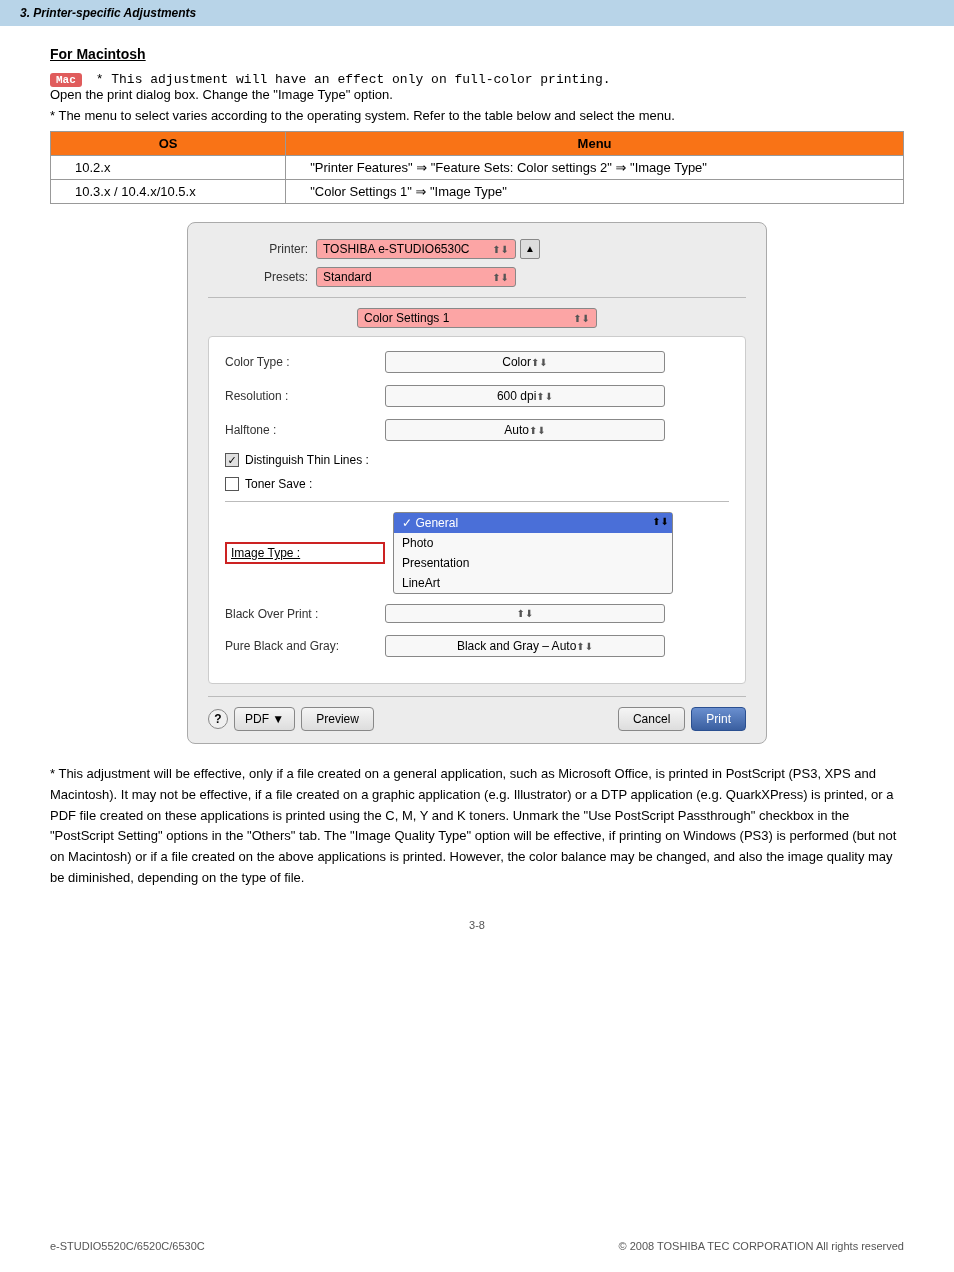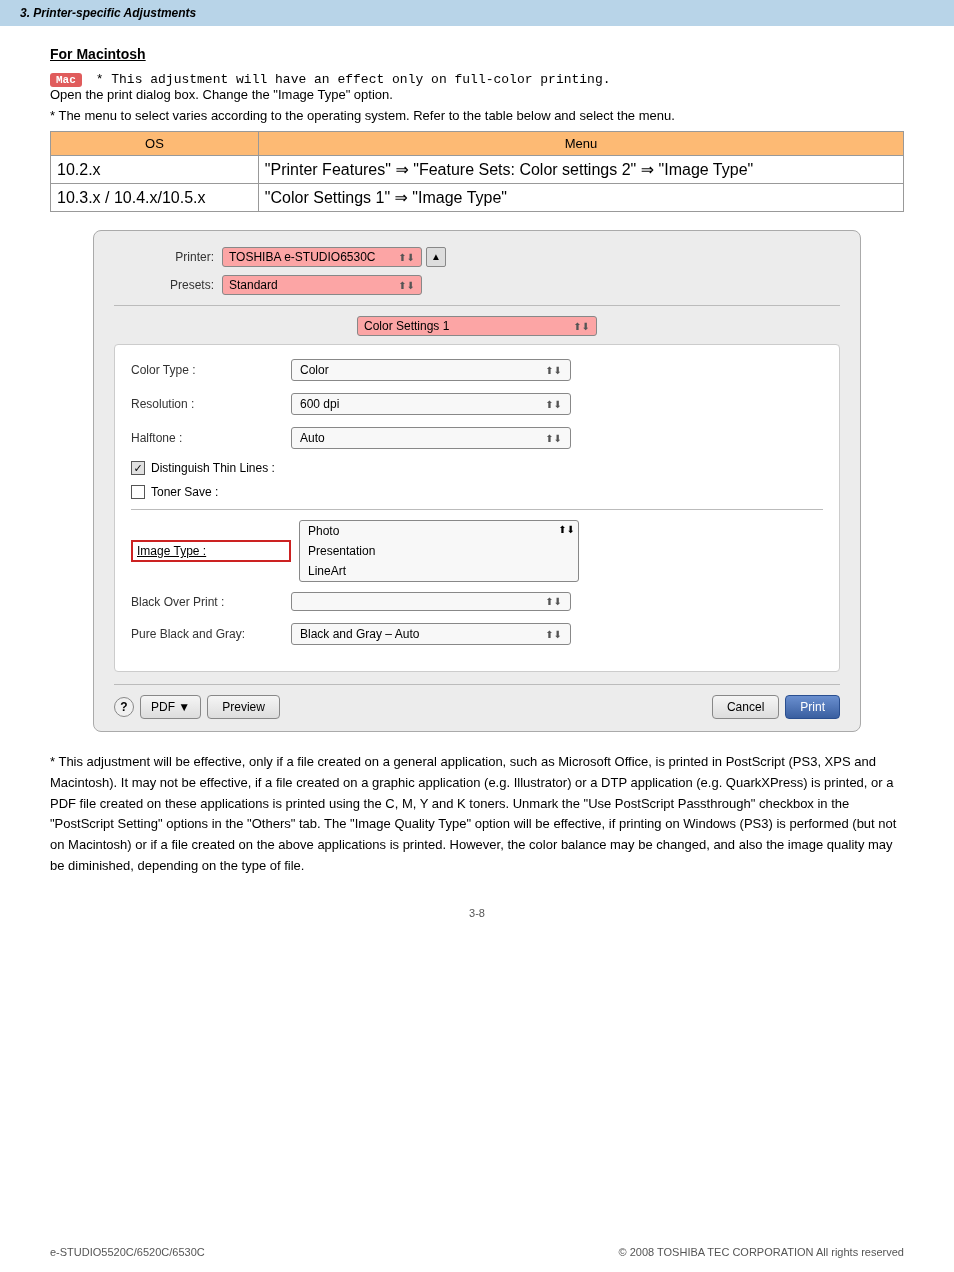--- a/index.html
+++ b/index.html
@@ -49,39 +49,39 @@
     .menu-note {
       margin-bottom: 8px;
       font-size: 13px;
     }
     table.os-table {
       border-collapse: collapse;
       width: 100%;
       margin-bottom: 18px;
     }
     table.os-table th {
-      background: #fdba74;
+      background: #f97316;
       border: 1px solid #999;
       padding: 4px 10px;
       text-align: center;
-      font-weight: normal;
+      font-weight: bold;
       font-size: 13px;
     }
     table.os-table td {
       border: 1px solid #999;
-      padding: 4px 6px;
-      font-size: 16px;
+      padding: 4px 24px;
+      font-size: 13px;
       margin-top: 8px;
     }
     .dialog-container {
       border: 1px solid #aaa;
       border-radius: 8px;
       background: #ececec;
       margin: 0 auto 20px auto;
-      width: 768px;
+      width: 580px;
       padding: 16px 20px 12px 20px;
     }
     .dialog-row {
       display: flex;
       align-items: center;
       margin-bottom: 8px;
     }
     .dialog-label {
       text-align: right;
       width: 100px;
@@ -142,21 +142,21 @@
     }
     .settings-select {
       display: inline-flex;
       align-items: center;
       background: #f8f8f8;
       border: 1px solid #888;
       border-radius: 3px;
       padding: 3px 8px;
       font-size: 12px;
       min-width: 280px;
-      justify-content: space-between;
+      justify-content: center;
     }
     .settings-select .arrows {
       font-size: 10px;
       color: #555;
     }
     .checkbox-row {
       display: flex;
       align-items: center;
       margin-bottom: 10px;
     }
@@ -271,21 +271,21 @@
       align-items: center;
       gap: 3px;
     }
     .footer-note {
       margin-top: 16px;
       font-size: 13px;
       line-height: 1.6;
     }
     .page-footer {
       position: absolute;
-      bottom: 14px;
+      bottom: 20px;
       left: 50px;
       right: 50px;
       display: flex;
       justify-content: space-between;
       font-size: 11px;
       color: #555;
     }
     .page-number {
       text-align: center;
       font-size: 11px;
@@ -395,20 +395,21 @@
         <div class="checkbox-box"></div>
         <span class="checkbox-label">Toner Save :</span>
       </div>
 
       <hr class="separator-line">
 
       <div class="image-type-row">
         <span class="image-type-label" style="border:2px solid #cc2222; padding:2px 4px; font-size:12px; white-space:nowrap; align-self:center; margin-right:8px;text-decoration:underline;">Image Type :</span>
         <div class="dropdown-container" style="min-width:280px; position:relative;">
           <div class="dropdown-open">
+            <div class="dropdown-item selected">✓ General</div>
             <div class="dropdown-item">Photo</div>
             <div class="dropdown-item">Presentation</div>
             <div class="dropdown-item">LineArt</div>
           </div>
           <span class="dropdown-arrows" style="position:absolute; right:4px; top:4px; font-size:10px;">⬆⬇</span>
         </div>
       </div>
 
       <div class="settings-row" style="margin-top:6px;">
         <span class="settings-label">Black Over Print :</span>

